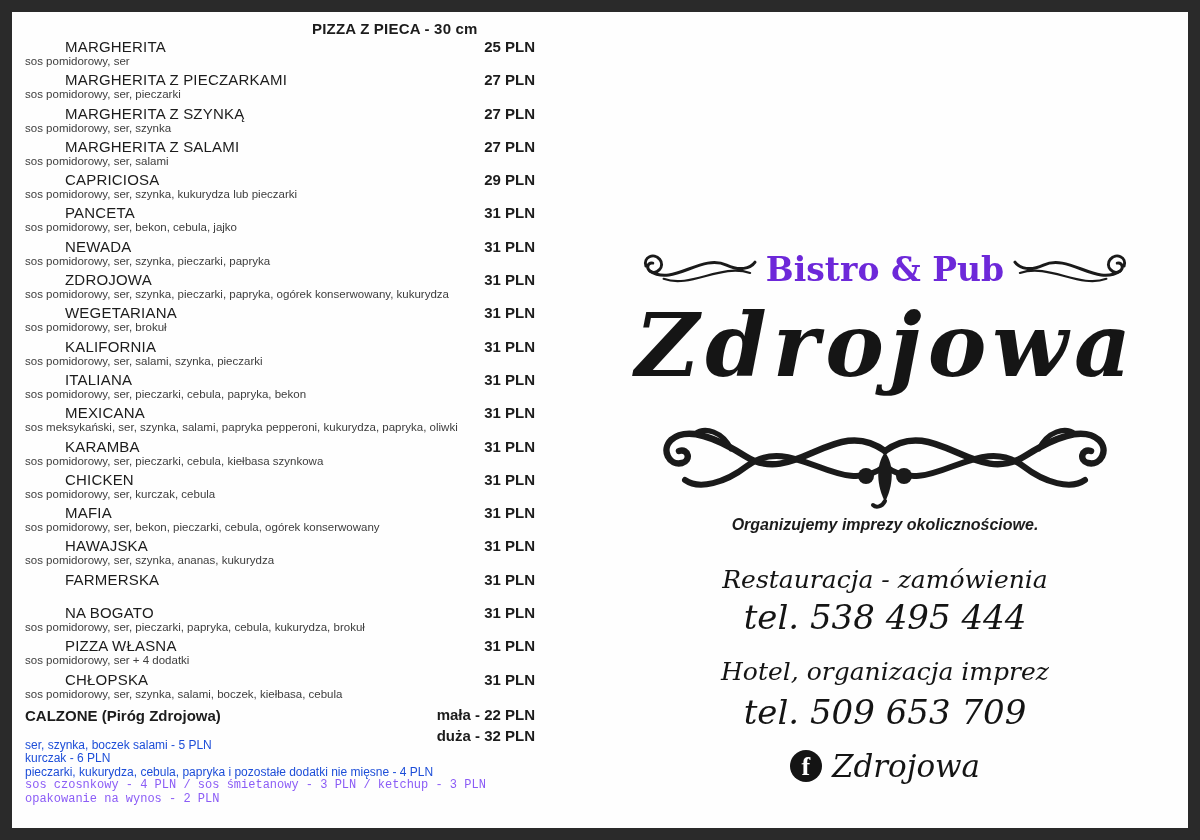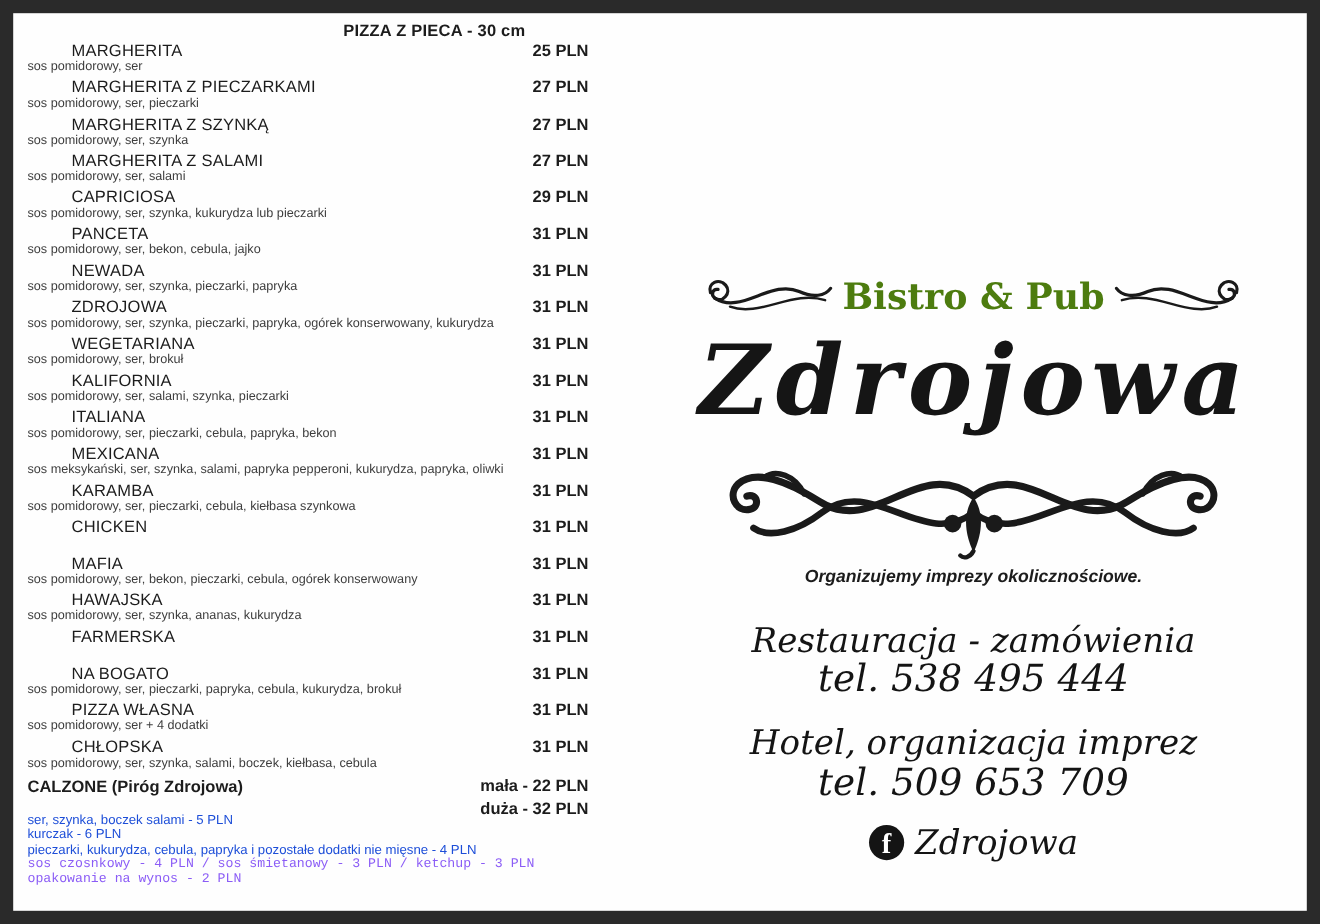--- a/index.html
+++ b/index.html
@@ -67,41 +67,41 @@
   }
   .menu-badge-text{
     color:#ffffff;font-size:46px;font-weight:bold;letter-spacing:2px;
   }
   .brand-row{
     position:absolute;left:623px;top:238px;width:500px;
     display:flex;align-items:center;justify-content:center;gap:8px;
   }
   .brand-subtitle{
     font-family:"DejaVu Serif", serif;
-    font-weight:bold;font-size:33px;color:#4d7c0f;
+    font-weight:bold;font-size:33px;color:#6d28d9;
     white-space:nowrap;
   }
   .brand-name{
     position:absolute;left:623px;top:276px;width:500px;height:120px;
     text-align:center;
     font-family:"DejaVu Serif", serif;
     font-style:italic;font-weight:bold;
     font-size:88px;line-height:114px;letter-spacing:6px;
     color:#151515;
   }
   .ornament{position:absolute;left:623px;top:394px;width:500px;height:104px;}
   .tagline{
     position:absolute;left:623px;top:504px;width:500px;
     text-align:center;
     font-size:16px;font-weight:bold;font-style:italic;color:#1c1c1c;
   }
   .contact-label{
     position:absolute;left:623px;width:500px;text-align:center;
     font-family:"DejaVu Serif", serif;font-style:italic;
-    font-size:31px;color:#141414;
+    font-size:25px;color:#141414;
   }
   .contact-phone{
     position:absolute;left:623px;width:500px;text-align:center;
     font-family:"DejaVu Serif", serif;font-style:italic;
     font-size:34px;color:#141414;
   }
   .fb-row{
     position:absolute;left:623px;top:736px;width:500px;
     display:flex;align-items:center;justify-content:center;gap:10px;
   }
@@ -189,20 +189,21 @@
       <div class="item-desc">sos meksykański, ser, szynka, salami, papryka pepperoni, kukurydza, papryka, oliwki</div>
       <div class="item-price">31 PLN</div>
     </div>
     <div class="item">
       <div class="item-name">KARAMBA</div>
       <div class="item-desc">sos pomidorowy, ser, pieczarki, cebula, kiełbasa szynkowa</div>
       <div class="item-price">31 PLN</div>
     </div>
     <div class="item">
       <div class="item-name">CHICKEN</div>
+      <div class="item-desc">sos pomidorowy, ser, kurczak, cebula</div>
       <div class="item-price">31 PLN</div>
     </div>
     <div class="item">
       <div class="item-name">MAFIA</div>
       <div class="item-desc">sos pomidorowy, ser, bekon, pieczarki, cebula, ogórek konserwowany</div>
       <div class="item-price">31 PLN</div>
     </div>
     <div class="item">
       <div class="item-name">HAWAJSKA</div>
       <div class="item-desc">sos pomidorowy, ser, szynka, ananas, kukurydza</div>

